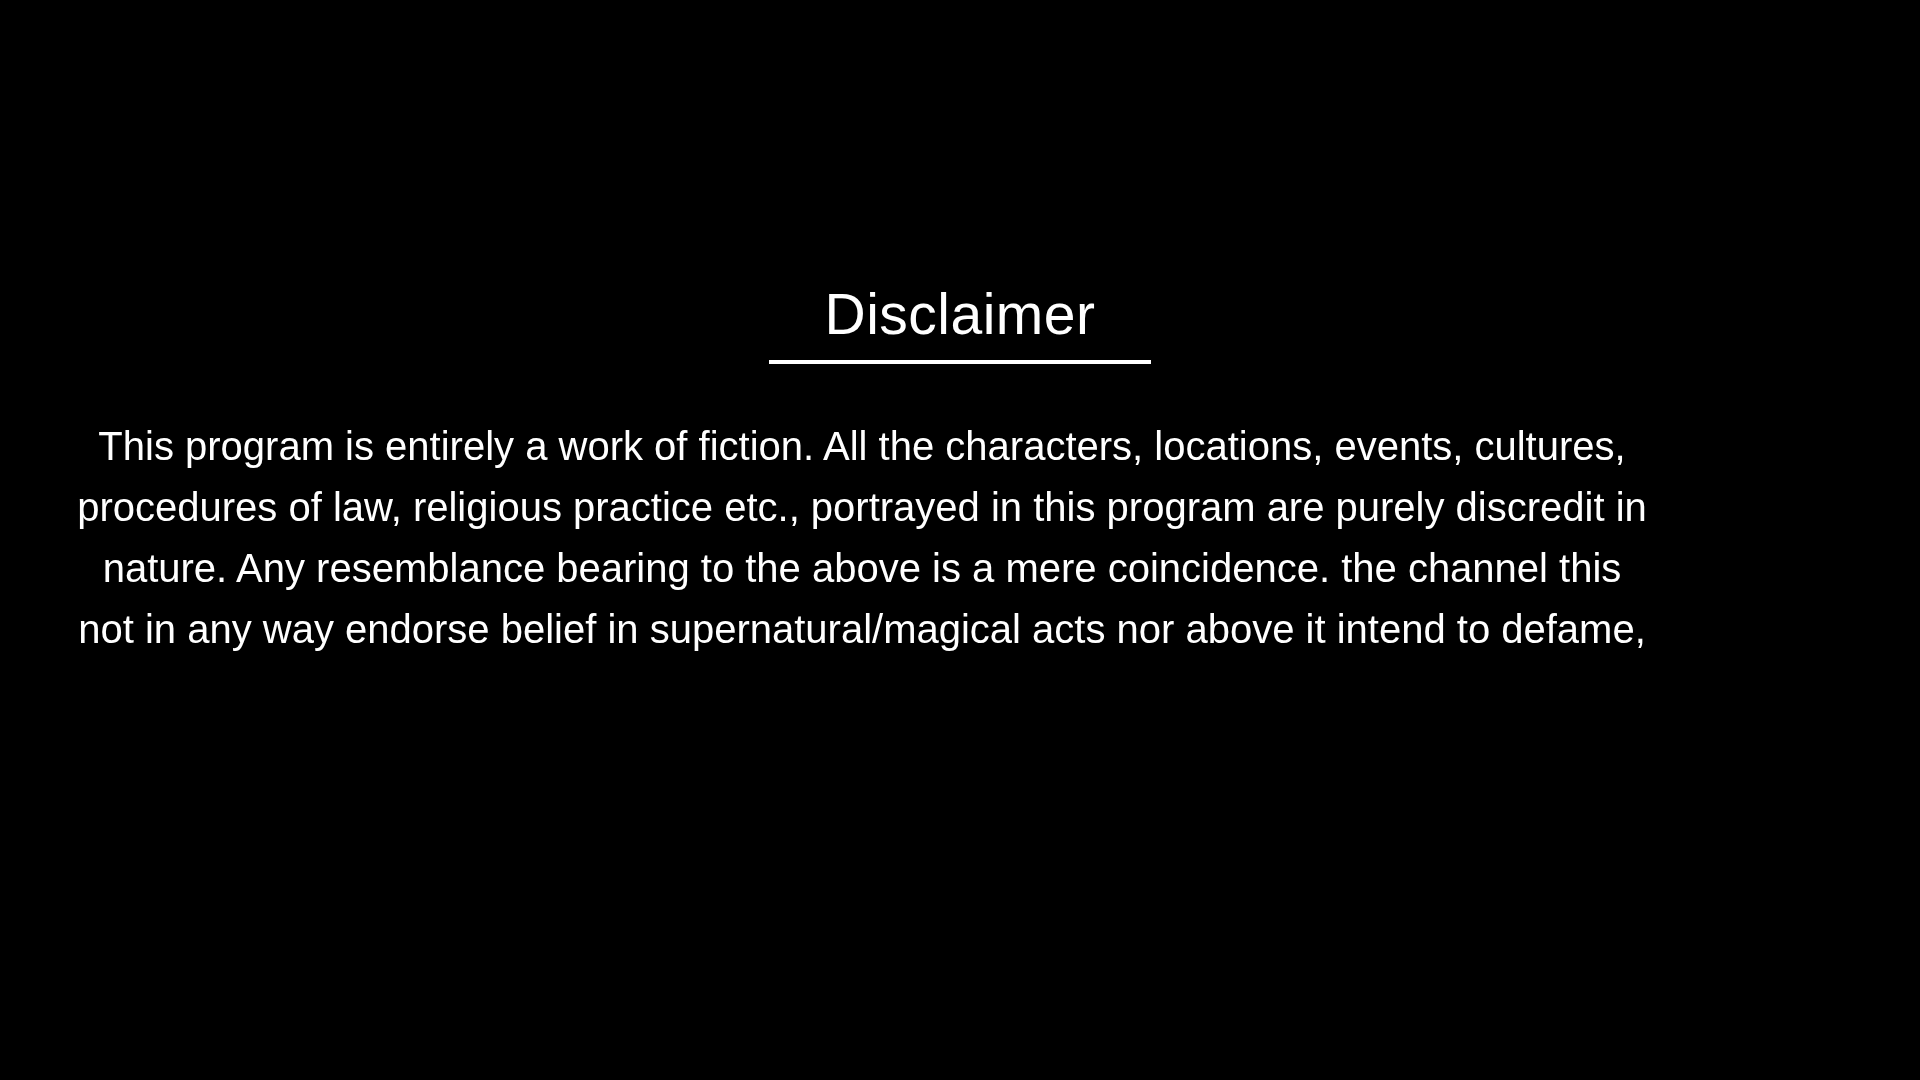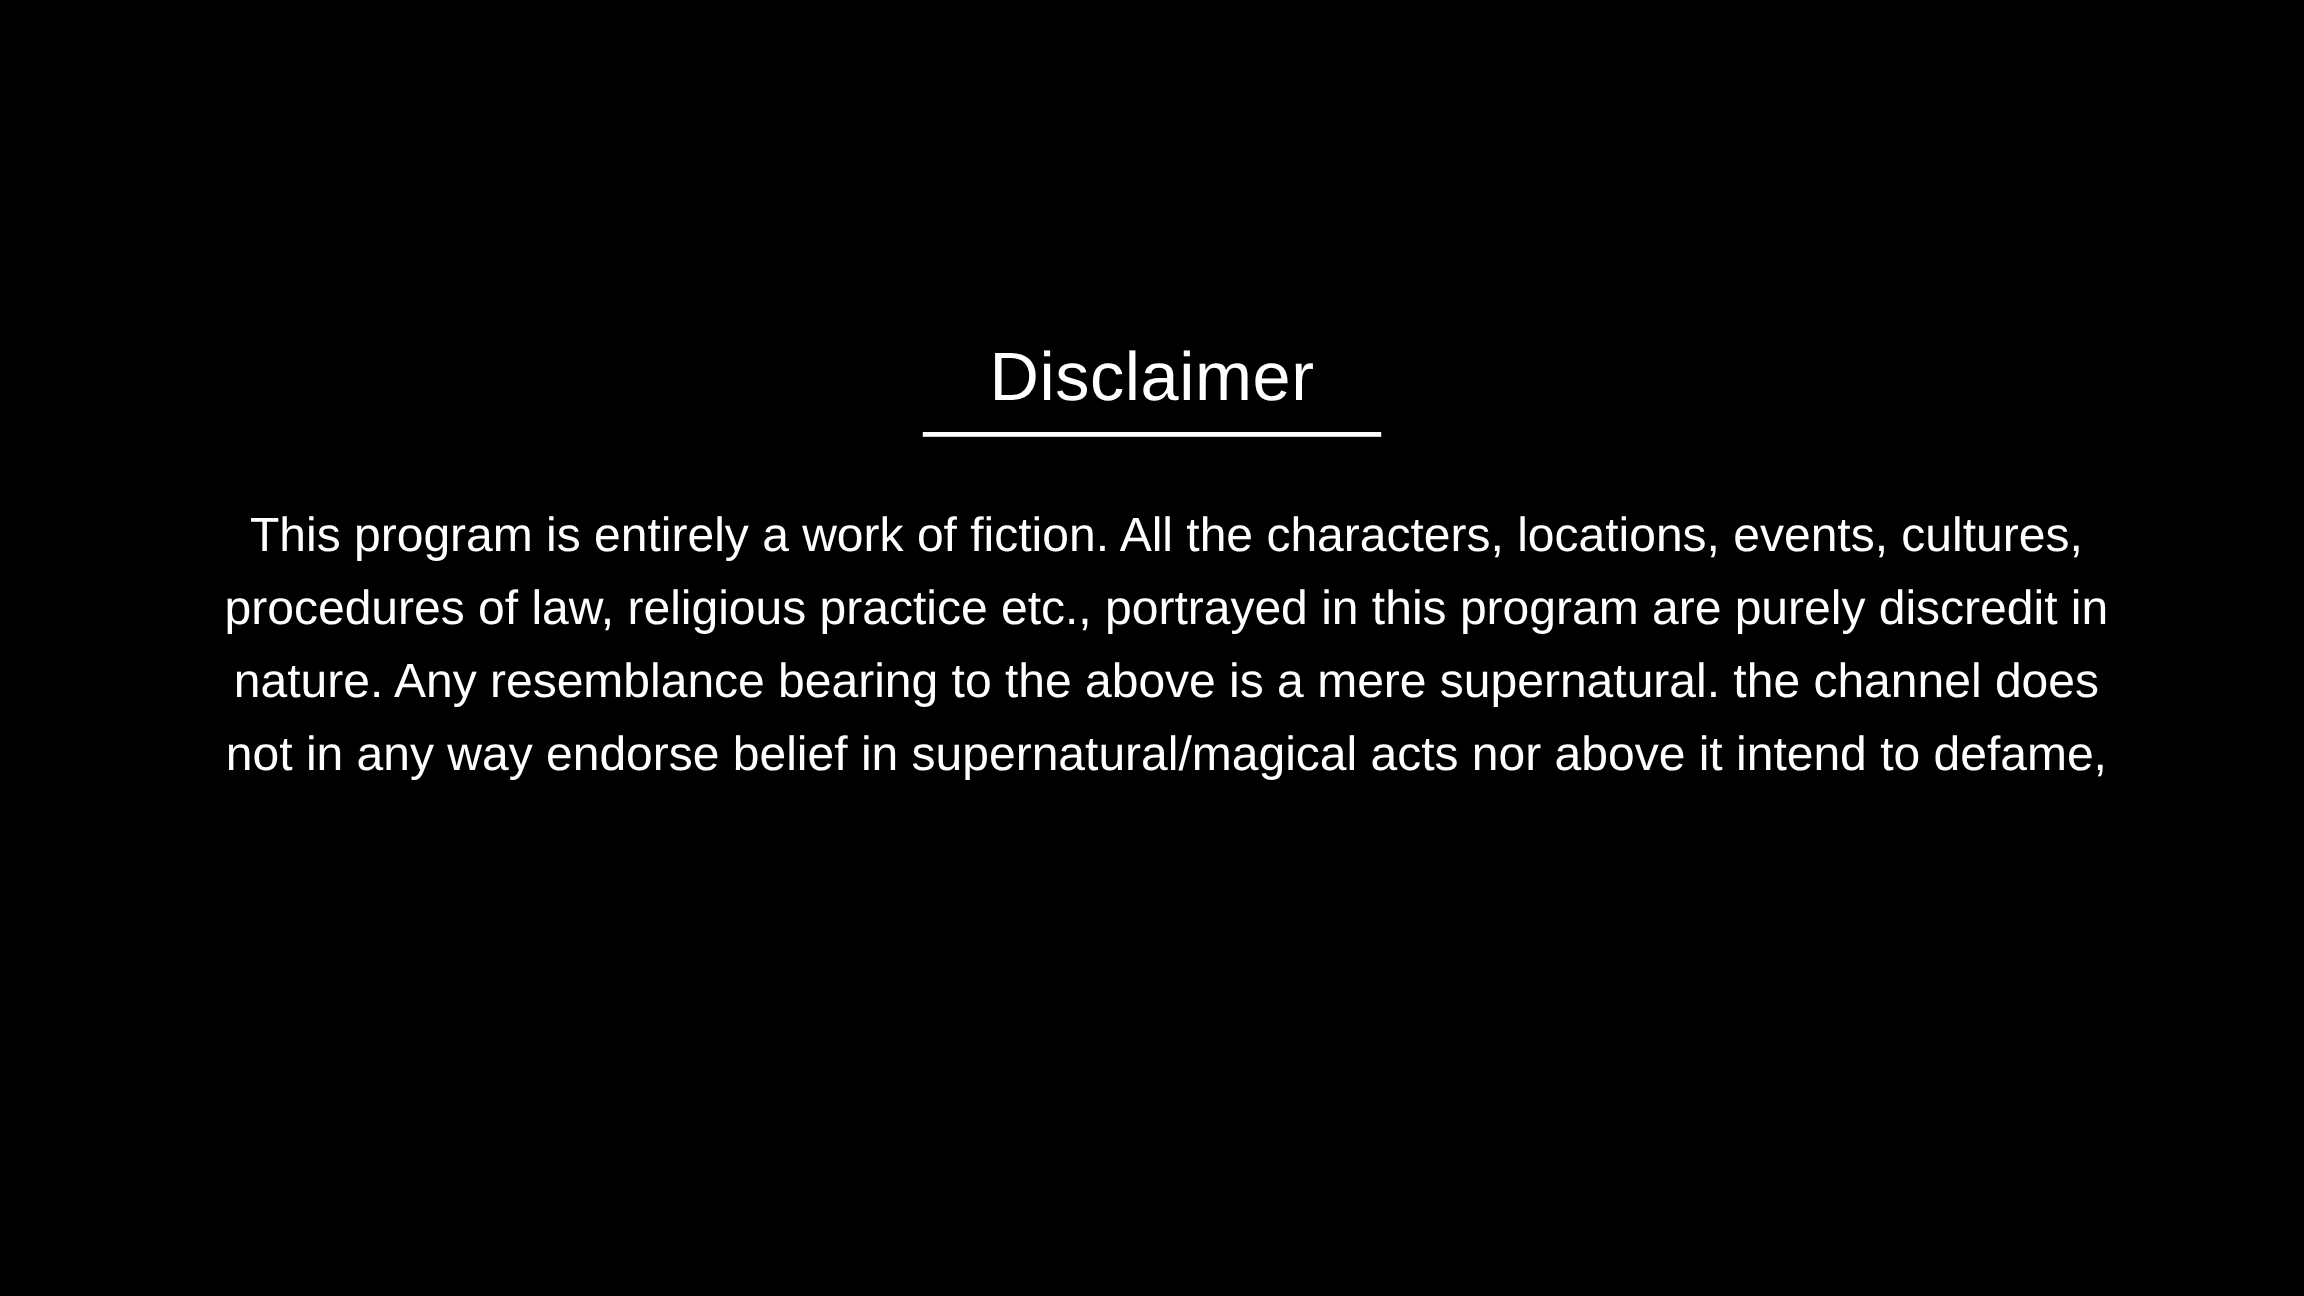--- a/index.html
+++ b/index.html
@@ -12,21 +12,20 @@
     background: #000000;
     font-family: "Liberation Sans", sans-serif;
   }
   .screen {
     position: relative;
     width: 1920px;
     height: 1080px;
     background: #000000;
     display: flex;
     flex-direction: column;
-    align-items: center;
   }
   .title-wrap {
     margin-top: 283px;
     display: flex;
     flex-direction: column;
     align-items: center;
   }
   .page-title {
     color: #ffffff;
     font-size: 57px;
@@ -61,17 +60,17 @@
 <div class="screen">
 
   <div class="title-wrap">
     <h1 class="page-title">Disclaimer</h1>
     <div class="title-underline"></div>
   </div>
 
   <div class="disclaimer-text">
     <div class="disclaimer-line">This program is entirely a work of fiction. All the characters, locations, events, cultures,</div>
     <div class="disclaimer-line">procedures of law, religious practice etc., portrayed in this program are purely discredit in</div>
-    <div class="disclaimer-line">nature. Any resemblance bearing to the above is a mere supernatural. the channel does</div>
+    <div class="disclaimer-line">nature. Any resemblance bearing to the above is a mere coincidence. the channel this</div>
     <div class="disclaimer-line">not in any way endorse belief in supernatural/magical acts nor above it intend to defame,</div>
   </div>
 
 </div>
 
 </body></html>

